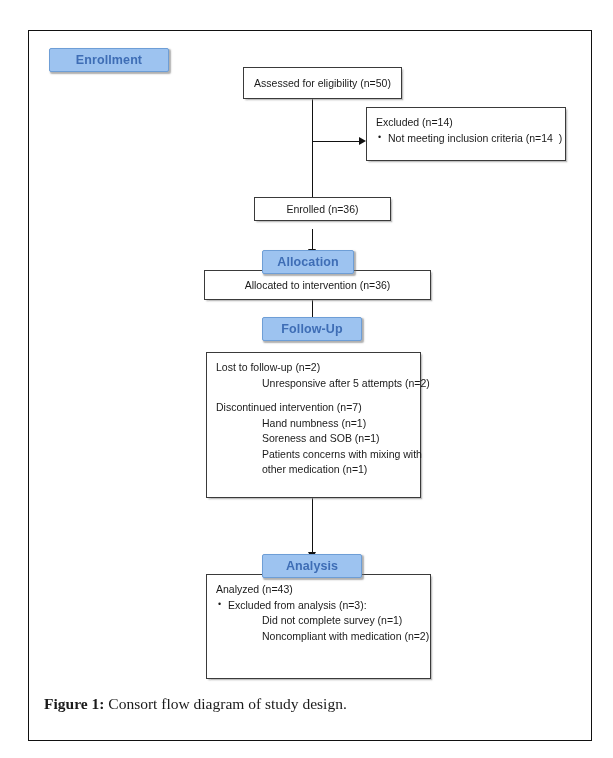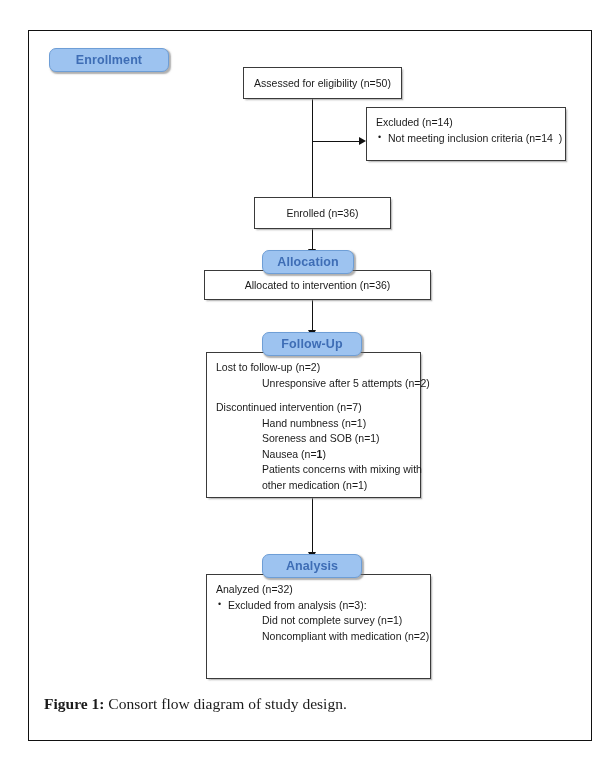--- a/index.html
+++ b/index.html
@@ -26,21 +26,21 @@
     box-sizing: border-box;
     background: #ffffff;
   }
 
   
   .stage-badge {
     position: absolute;
     box-sizing: border-box;
     background: #9dc3f0;
     border: 1px solid #6e9ed6;
-    border-radius: 7px;
+    border-radius: 2px;
     color: #3e6db5;
     font-weight: bold;
     font-size: 12.5px;
     letter-spacing: 0.1px;
     text-align: center;
     line-height: 22px;
     height: 24px;
     box-shadow: 1.5px 1.5px 1.5px rgba(110,110,110,0.55);
     z-index: 5;
   }
@@ -152,63 +152,62 @@
   <div class="vline" style="left:283px; top:48px; height:118px;"></div>
 
   <div class="hline" style="left:283px; top:110px; width:49px;"></div>
   <div class="arrow-right" style="left:330px; top:106px;"></div>
 
   <div class="flow-box padded" style="left:337px; top:76px; width:200px; height:54px;">
     <div class="line-row">Excluded (n=14)</div>
     <div class="bullet-row">Not meeting inclusion criteria (n=14  )</div>
   </div>
 
-  <div class="flow-box centered" style="left:225px; top:166px; width:137px; height:32px;">
+  <div class="flow-box centered" style="left:225px; top:166px; width:137px; height:24px;">
     <span>Enrolled (n=36)</span>
   </div>
 
   <div class="vline" style="left:283px; top:198px; height:24px;"></div>
   <div class="arrow-down" style="left:279px; top:218px;"></div>
 
   <div class="stage-badge" style="left:233px; top:219px; width:92px;">
     <span>Allocation</span>
   </div>
 
   <div class="flow-box centered" style="left:175px; top:239px; width:227px; height:30px;">
     <span>Allocated to intervention (n=36)</span>
   </div>
 
   <div class="vline" style="left:283px; top:269px; height:34px;"></div>
   <div class="arrow-down" style="left:279px; top:299px;"></div>
 
-  <div class="stage-badge" style="left:233px; top:301px; width:100px;">
+  <div class="stage-badge" style="left:233px; top:286px; width:100px;">
     <span>Follow-Up</span>
   </div>
 
   <div class="flow-box padded" style="left:177px; top:321px; width:215px; height:146px;">
     <div class="line-row">Lost to follow-up (n=2)</div>
     <div class="line-row indent-1">Unresponsive after 5 attempts (n=2)</div>
     <div class="blank-row"></div>
     <div class="line-row">Discontinued intervention (n=7)</div>
     <div class="line-row indent-1">Hand numbness (n=1)</div>
     <div class="line-row indent-1">Soreness and SOB (n=1)</div>
-    <div class="line-row indent-1"><span>Nausea (n=</span><span class="bold-n">1</span><span>)</span></div>
     <div class="line-row indent-1">Patients concerns with mixing with</div>
     <div class="line-row indent-1">other medication (n=1)</div>
   </div>
 
   <div class="vline" style="left:283px; top:467px; height:58px;"></div>
   <div class="arrow-down" style="left:279px; top:521px;"></div>
 
   <div class="stage-badge" style="left:233px; top:523px; width:100px;">
     <span>Analysis</span>
   </div>
 
   <div class="flow-box padded" style="left:177px; top:543px; width:225px; height:105px;">
-    <div class="line-row">Analyzed (n=32)</div>
+    <div class="line-row">Analyzed (n=43)</div>
     <div class="bullet-row">Excluded from analysis (n=3):</div>
     <div class="line-row indent-1">Did not complete survey (n=1)</div>
     <div class="line-row indent-1">Noncompliant with medication (n=2)</div>
   </div>
 
 </div>
 
 <div id="figure-caption"><span class="cap-label">Figure 1:</span><span> Consort flow diagram of study design.</span></div>
 
 </body></html>

